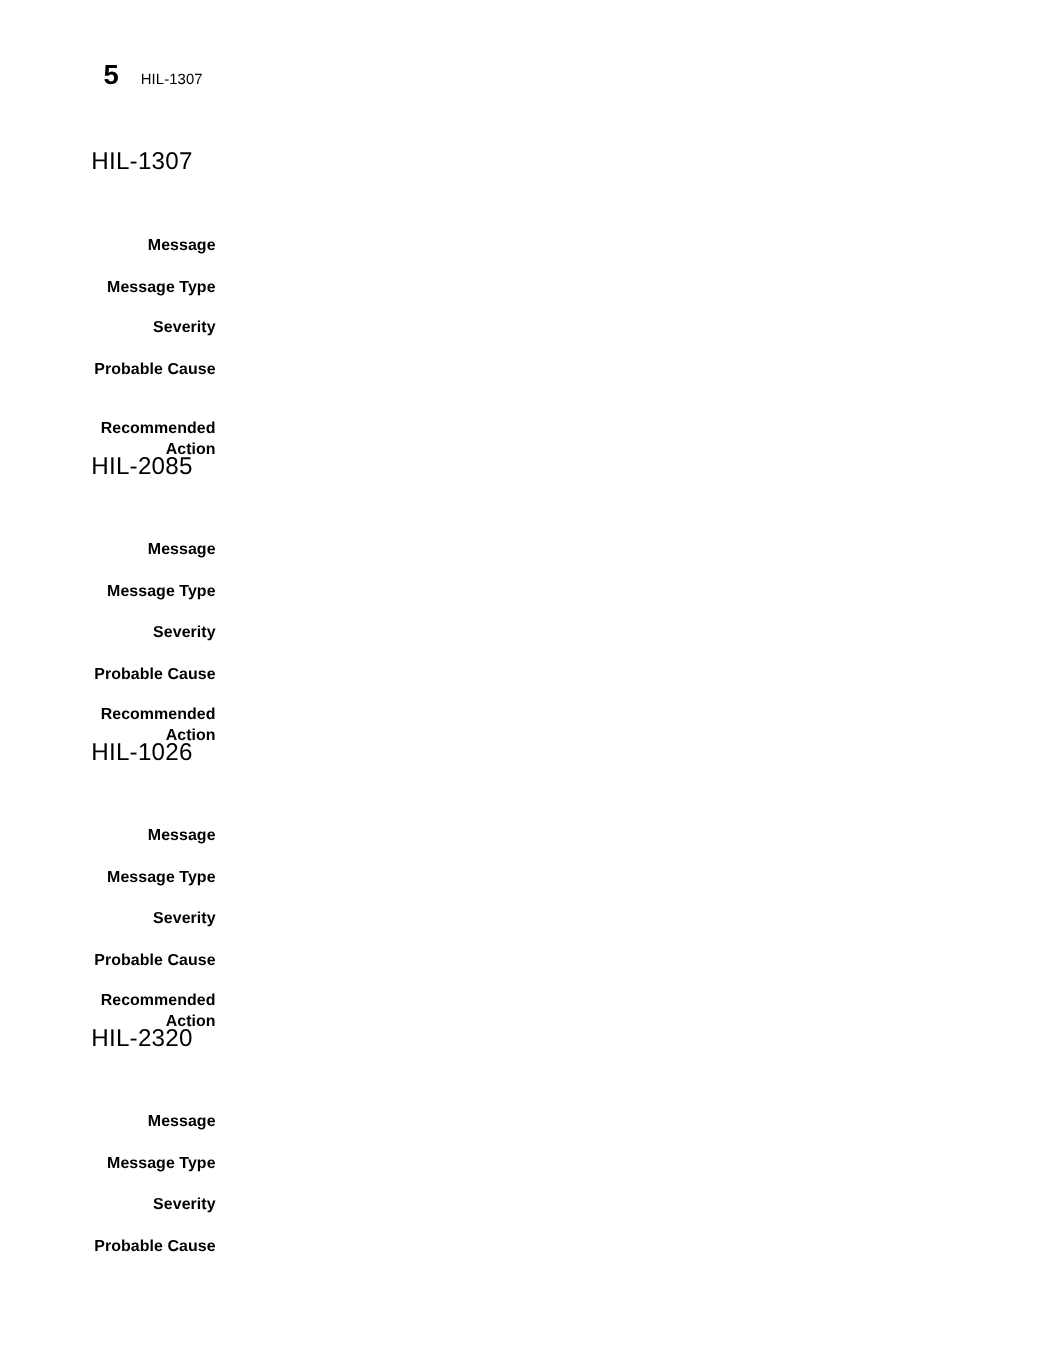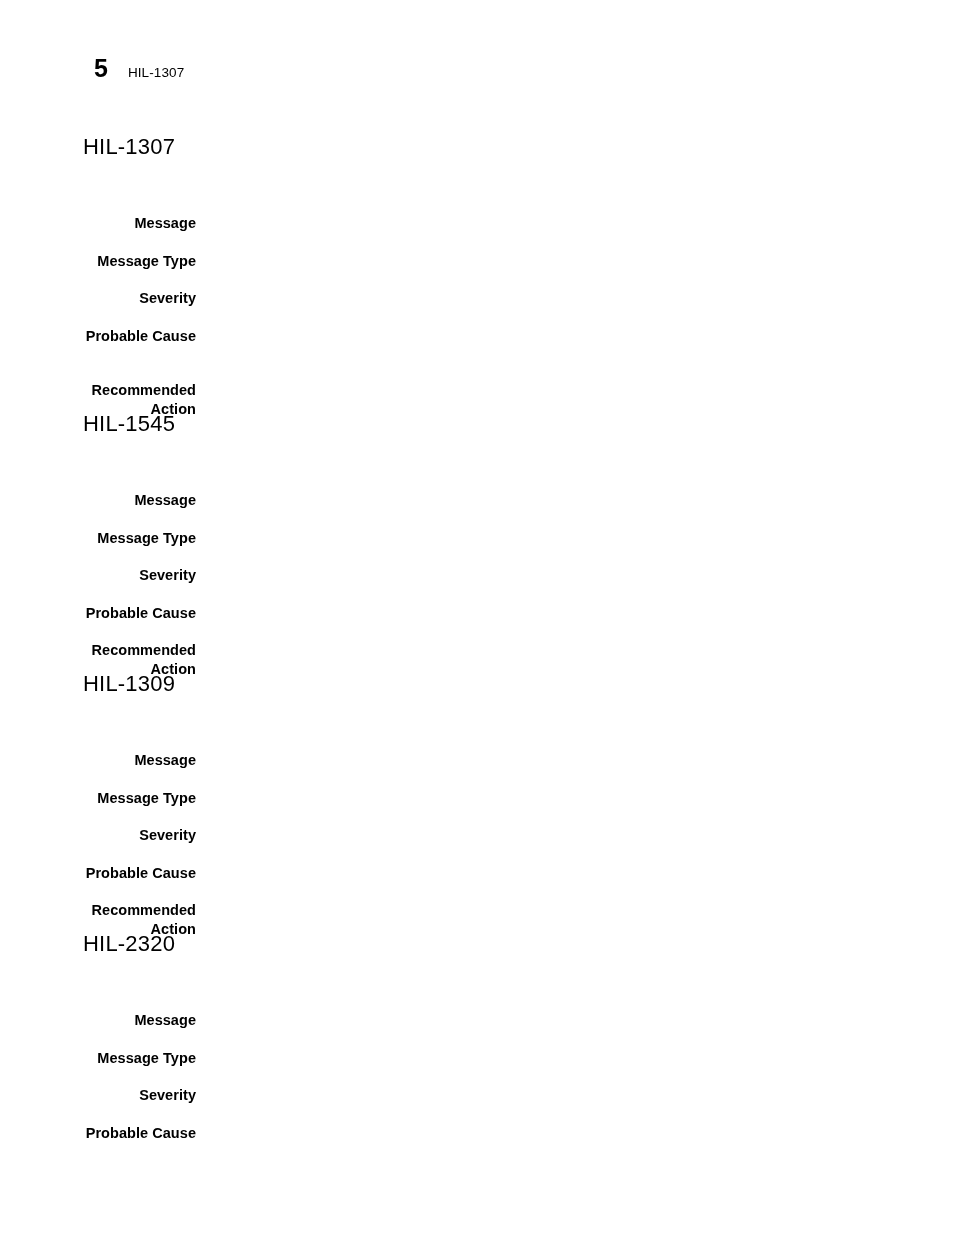--- a/index.html
+++ b/index.html
@@ -138,21 +138,21 @@
             <div class="field-value" style="min-height: 37px;"></div>
           </div>
           <div class="field-row" style="position: absolute; top: 213px;">
             <div class="field-label">Recommended
 Action</div>
             <div class="field-value" style="min-height: 37px;"></div>
           </div>
         </div>
       </div>
       <div class="section" style="top: 411px;">
-        <div class="section-title">HIL-1545</div>
+        <div class="section-title">HIL-2085</div>
         <div class="fields">
           <div class="field-row" style="position: absolute; top: 46px;">
             <div class="field-label">Message</div>
             <div class="field-value" style="min-height: 18.5px;"></div>
           </div>
           <div class="field-row" style="position: absolute; top: 84px;">
             <div class="field-label">Message Type</div>
             <div class="field-value" style="min-height: 18.5px;"></div>
           </div>
           <div class="field-row" style="position: absolute; top: 121px;">
@@ -164,21 +164,21 @@
             <div class="field-value" style="min-height: 18.5px;"></div>
           </div>
           <div class="field-row" style="position: absolute; top: 196px;">
             <div class="field-label">Recommended
 Action</div>
             <div class="field-value" style="min-height: 37px;"></div>
           </div>
         </div>
       </div>
       <div class="section" style="top: 671px;">
-        <div class="section-title">HIL-1309</div>
+        <div class="section-title">HIL-1026</div>
         <div class="fields">
           <div class="field-row" style="position: absolute; top: 46px;">
             <div class="field-label">Message</div>
             <div class="field-value" style="min-height: 18.5px;"></div>
           </div>
           <div class="field-row" style="position: absolute; top: 84px;">
             <div class="field-label">Message Type</div>
             <div class="field-value" style="min-height: 18.5px;"></div>
           </div>
           <div class="field-row" style="position: absolute; top: 121px;">

